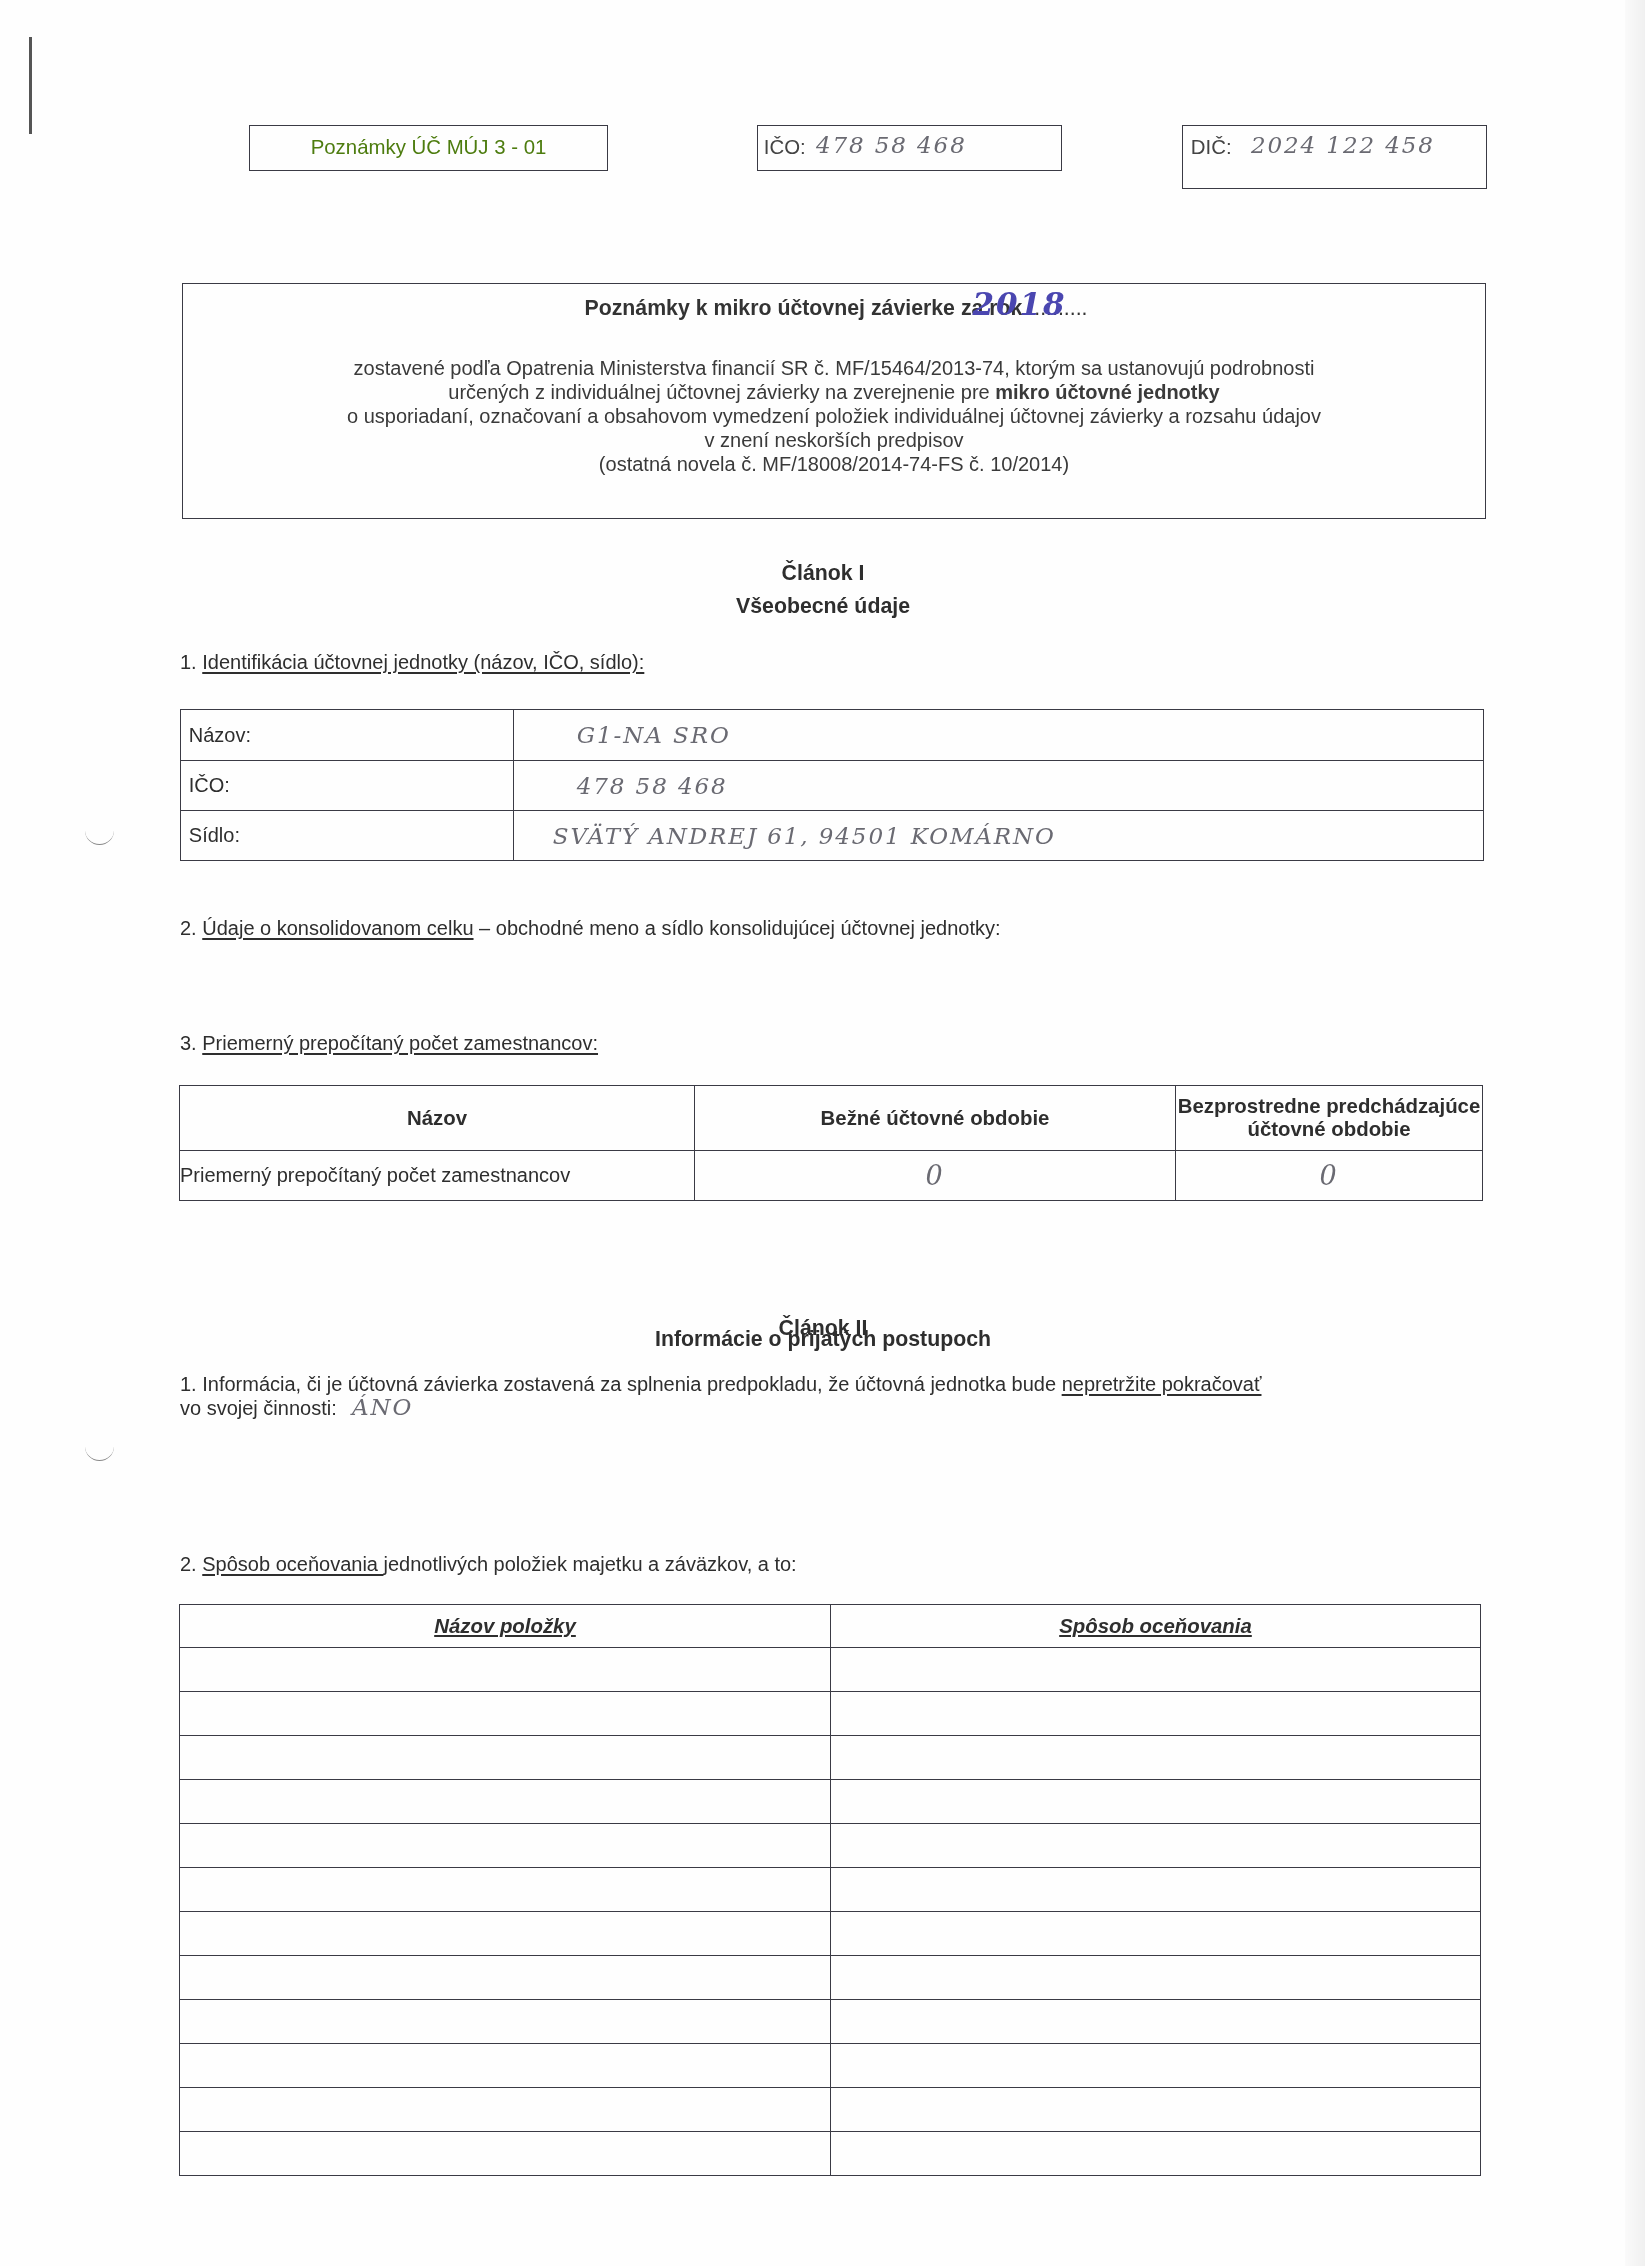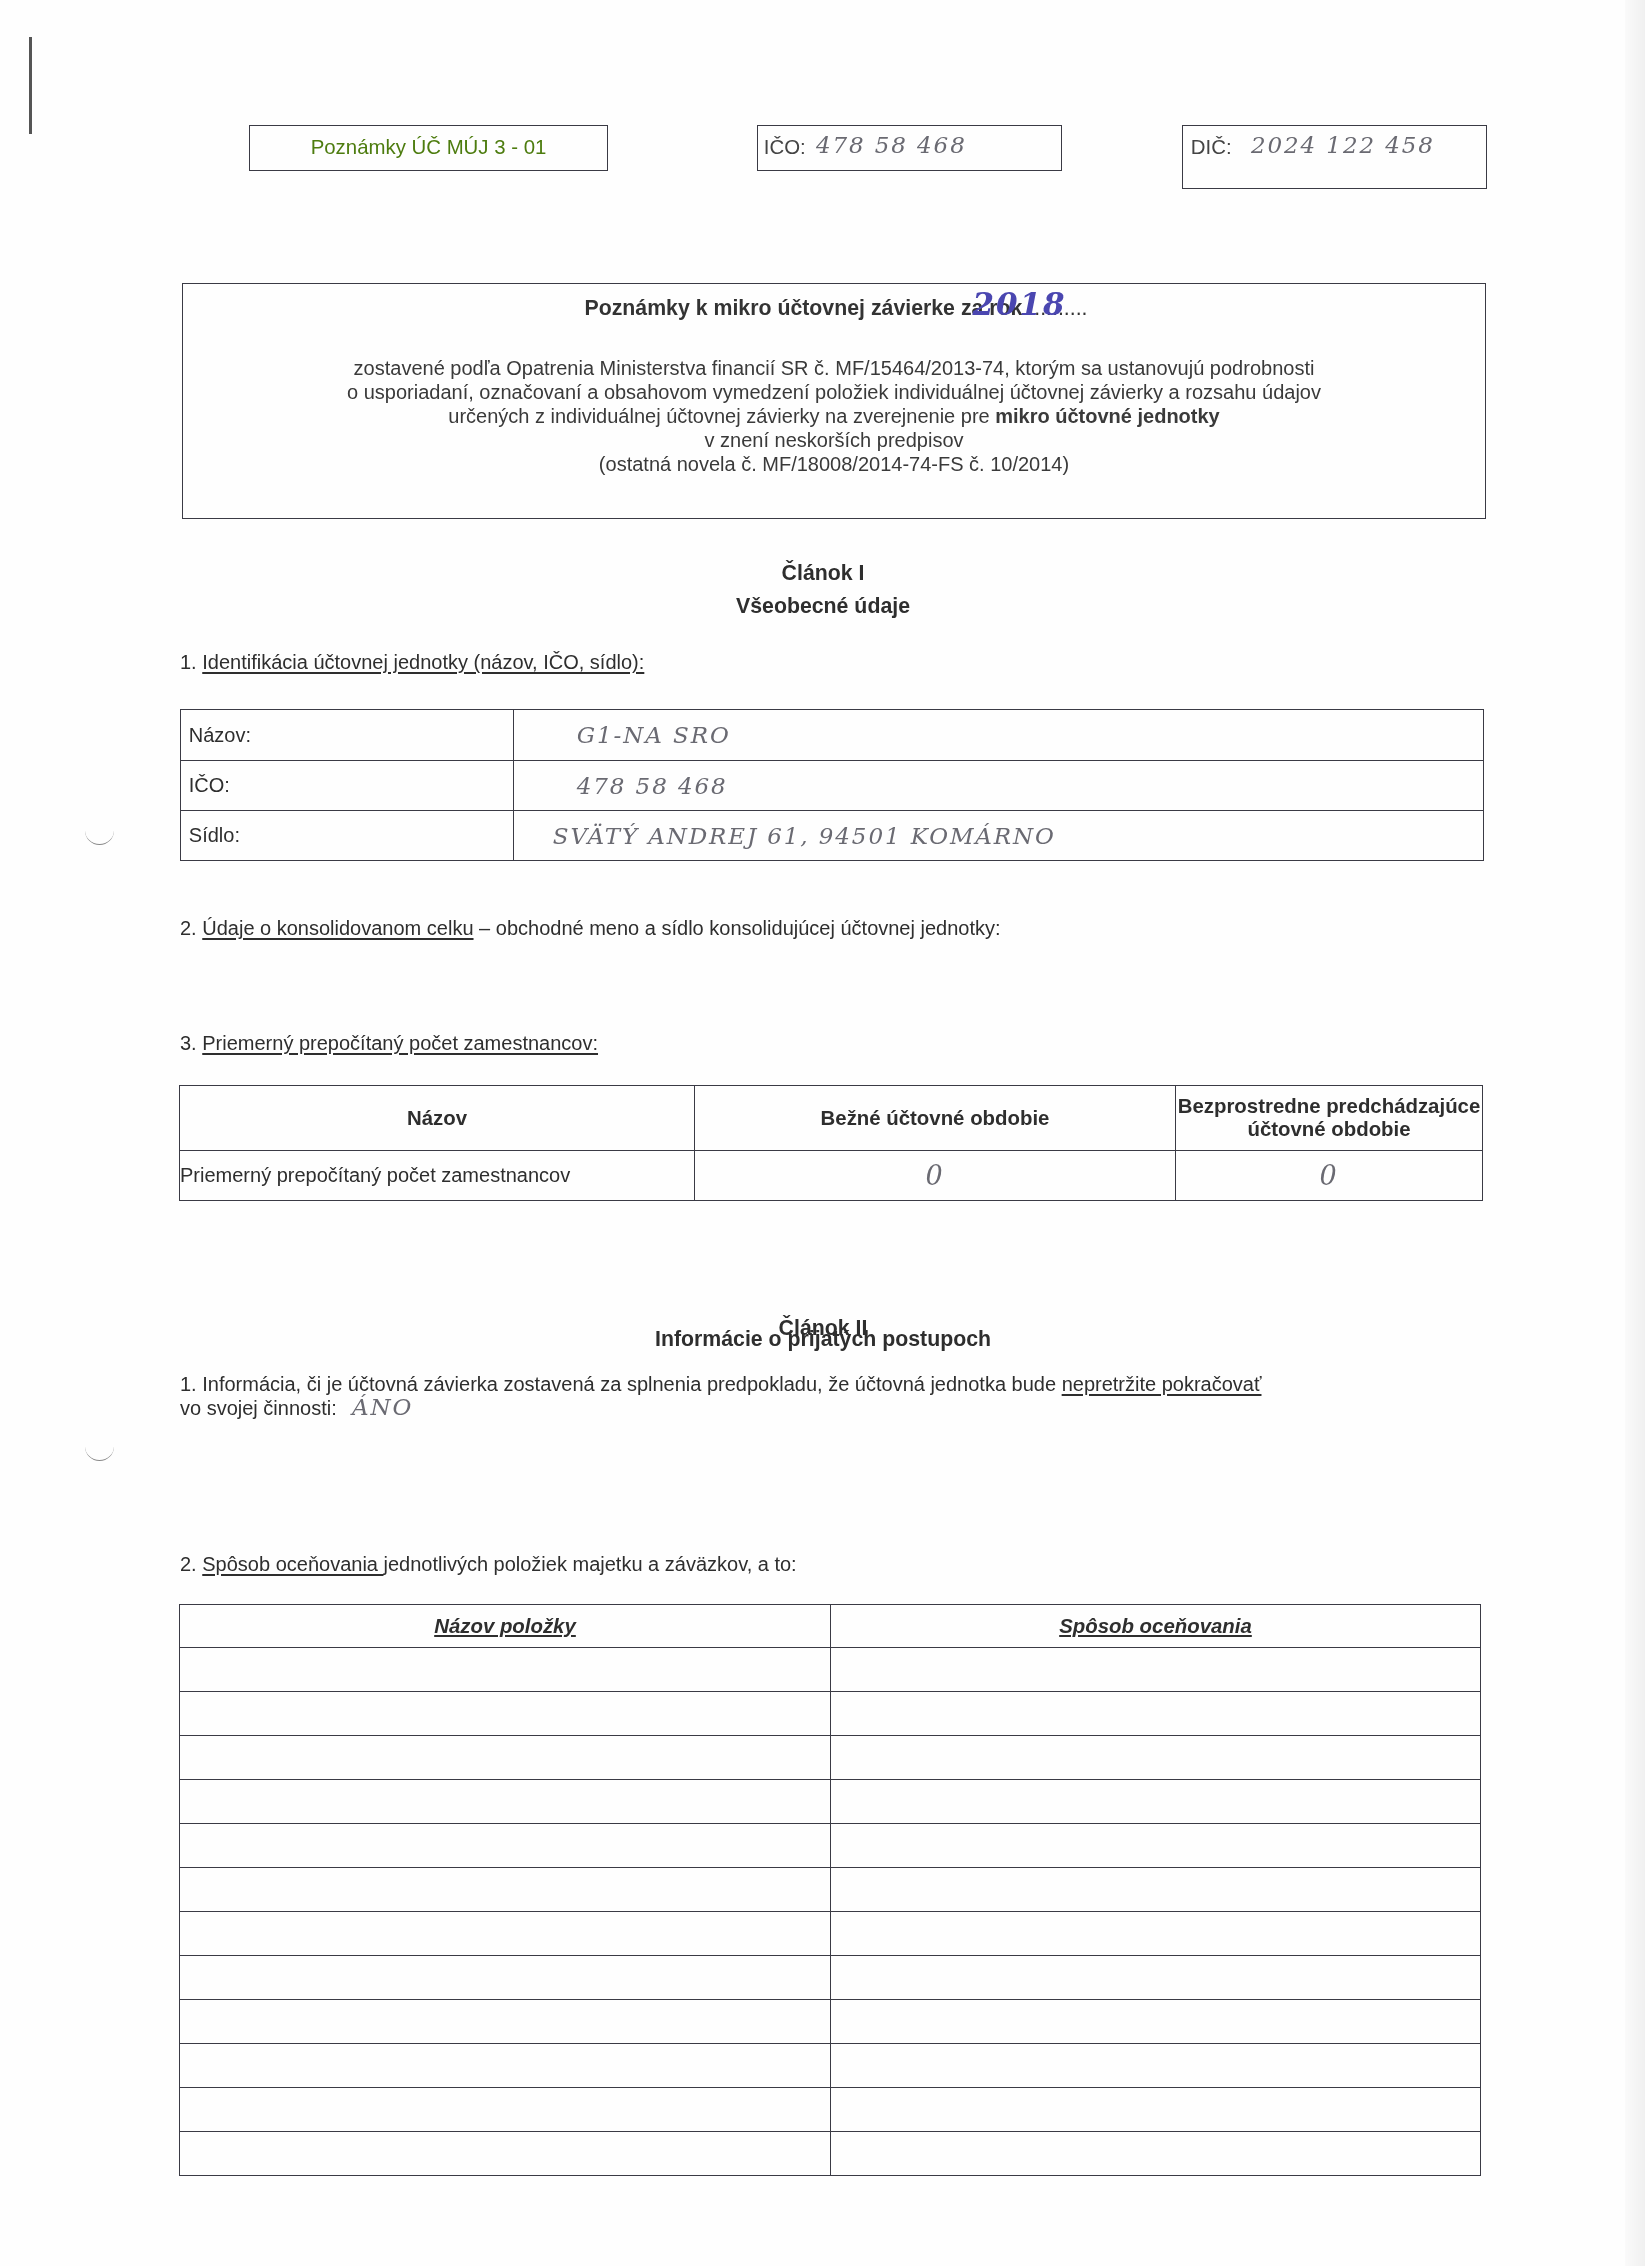--- a/index.html
+++ b/index.html
@@ -38,22 +38,22 @@
   <span class="abs hw" style="left:68px;top:5.8px;font-size:23px;">2024 122 458</span>
 </div>
 
 <div class="box" style="left:182px;top:283px;width:1304px;height:236px;">
   <div class="abs center b" style="left:4px;right:0;top:11.6px;font-size:21.3px;color:#333;">
     <span>Poznámky k mikro účtovnej závierke za rok </span><span style="font-weight:normal;">..........</span>
     <span class="abs hw hw-blue" style="margin-left:-115px;top:-9.7px;font-size:31px;font-weight:bold;">2018</span>
   </div>
   <div class="abs center" style="left:0;right:0;top:72px;font-size:20px;line-height:24px;color:#3a3a3a;">
     <div>zostavené podľa Opatrenia Ministerstva financií SR č. MF/15464/2013-74, ktorým sa ustanovujú podrobnosti</div>
+    <div><span>určených z individuálnej účtovnej závierky na zverejnenie pre </span><span class="b">mikro účtovné jednotky</span></div>
     <div>o usporiadaní, označovaní a obsahovom vymedzení položiek individuálnej účtovnej závierky a rozsahu údajov</div>
-    <div><span>určených z individuálnej účtovnej závierky na zverejnenie pre </span><span class="b">mikro účtovné jednotky</span></div>
     <div>v znení neskorších predpisov</div>
     <div>(ostatná novela č. MF/18008/2014-74-FS č. 10/2014)</div>
   </div>
 </div>
 
 <div class="abs center b" style="left:0;width:1646px;top:561px;font-size:21.3px;">Článok I</div>
 <div class="abs center b" style="left:0;width:1646px;top:594px;font-size:21.3px;">Všeobecné údaje</div>
 
 <div class="abs" style="left:180px;top:651px;font-size:20px;">
   <span>1. </span><span class="u">Identifikácia účtovnej jednotky (názov, IČO, sídlo):</span>

